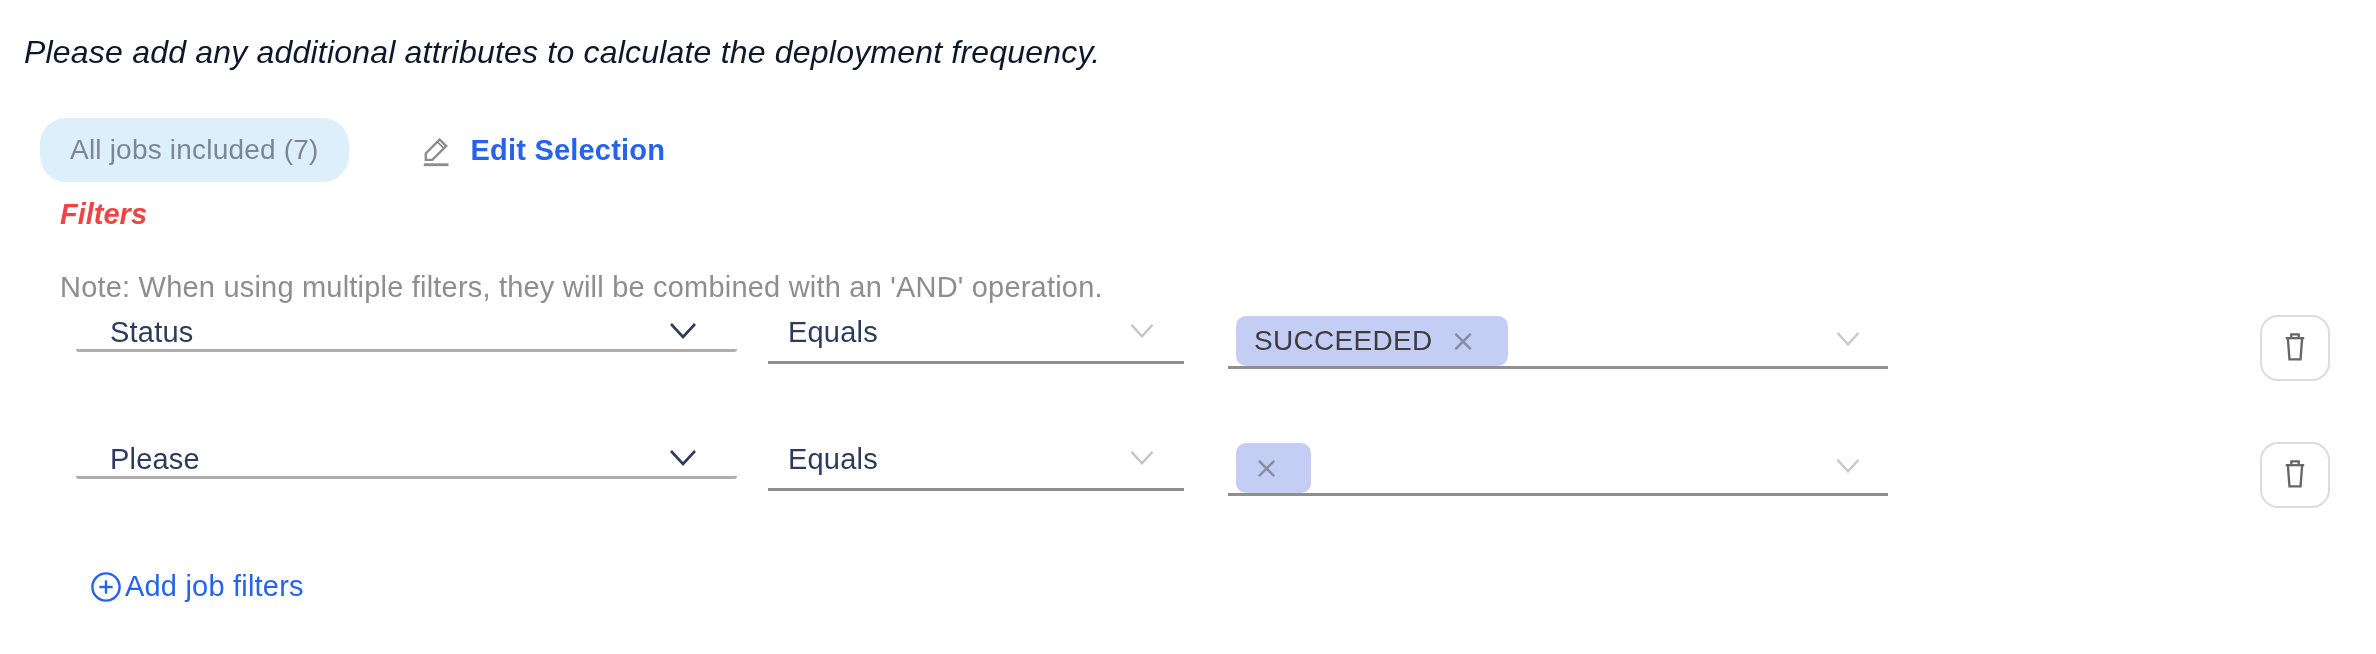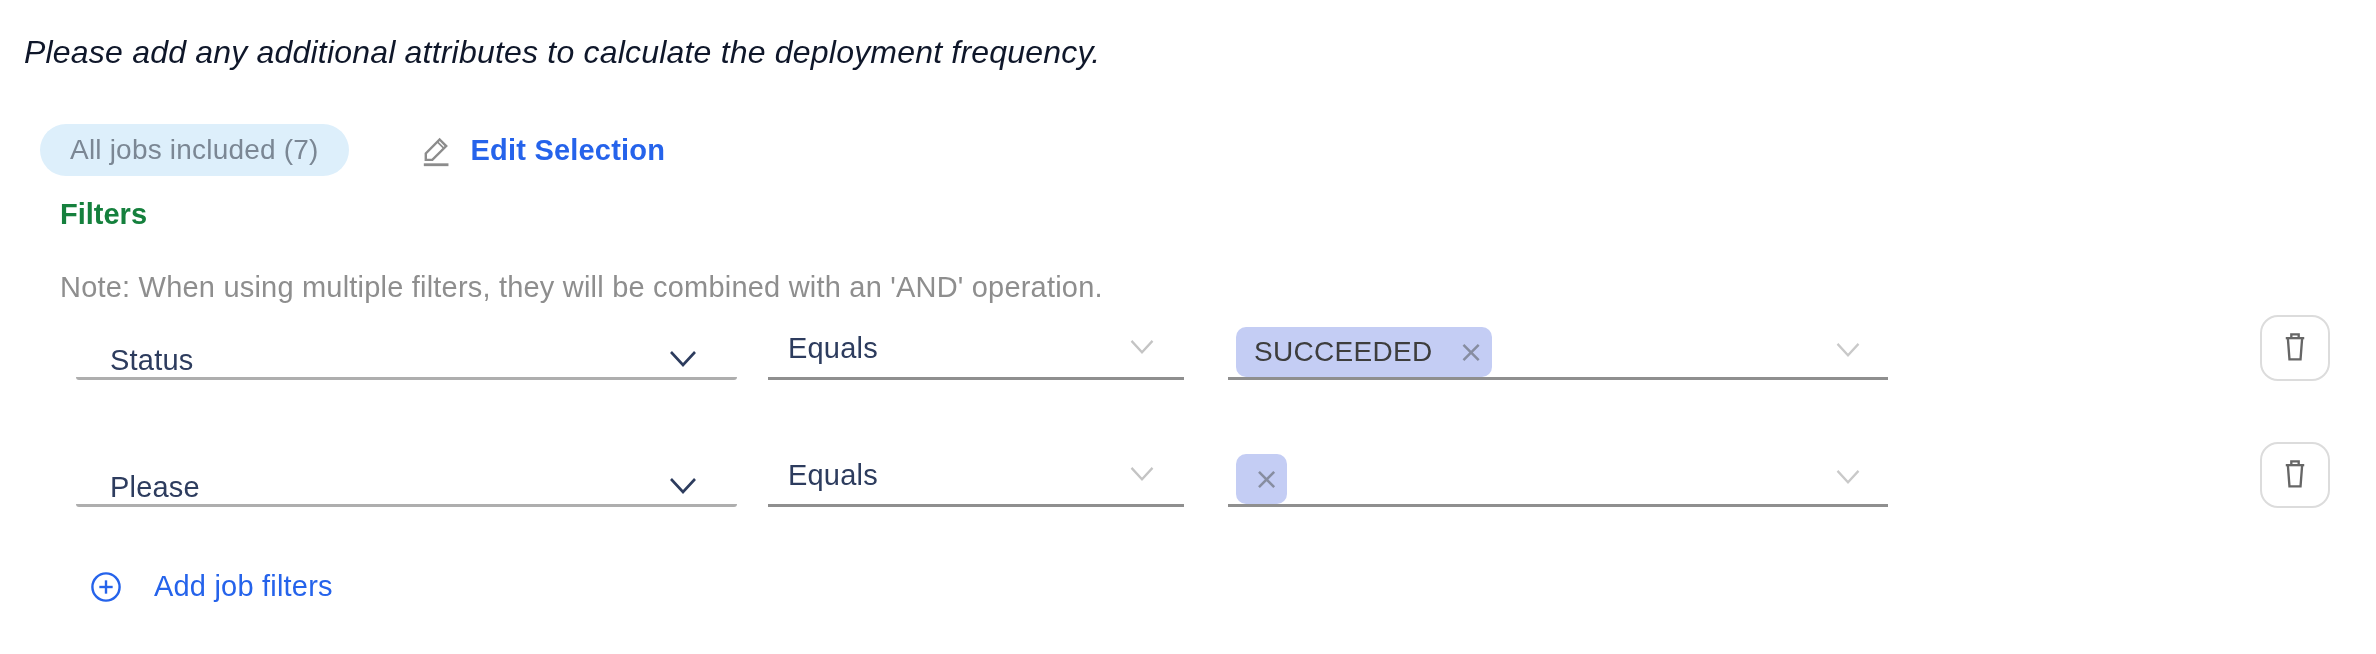--- a/index.html
+++ b/index.html
@@ -9,37 +9,37 @@
     -webkit-font-smoothing:antialiased;
   }
   .abs{position:absolute;}
 
   
   .instruction{left:24px;top:34px;font-size:32px;color:#0f172a;letter-spacing:.2px;font-style:italic;}
 
   
   .jobs-row{left:40px;top:124px;height:52px;display:flex;align-items:center;gap:70px;}
   .badge{
-    height:52px;display:inline-flex;align-items:center;padding:0 30px;
+    height:64px;display:inline-flex;align-items:center;padding:0 30px;
     background:var(--badge-bg,#ddeffb);border-radius:26px;
     color:var(--badge-text,#7b8794);font-size:28px;font-weight:500;letter-spacing:.2px;
   }
   .edit-link{
     display:inline-flex;align-items:center;gap:18px;cursor:pointer;
     color:var(--link-blue,#2563eb);font-size:29px;font-weight:600;letter-spacing:.2px;
   }
   .edit-link svg{display:block;}
 
   
-  .filters-title{left:60px;top:198px;font-size:29px;font-weight:700;color:#15803d;}
+  .filters-title{left:60px;top:198px;font-size:29px;font-weight:700;color:#ef4444;font-style:italic;}
   .filters-note{left:60px;top:255px;font-size:29px;color:var(--note-text,#8e8e8e);letter-spacing:.2px;margin-top:16px;}
 
   
   .filter-row{
-    left:76px;width:2254px;height:64px;display:flex;align-items:flex-end;
+    left:76px;width:2254px;height:64px;display:flex;align-items:flex-start;
   }
   .filter-row.row-0{top:316px;}
   .filter-row.row-1{top:443px;}
   .select{
     display:flex;align-items:center;justify-content:space-between;
     cursor:pointer;box-sizing:border-box;
   }
   .select-attr{
     width:661px;padding:0 38px 0 34px;
     border-bottom:3px solid #aeaeae;border-radius:0 0 3px 3px;
@@ -49,39 +49,39 @@
     border-bottom:3px solid #8f8f8f;
   }
   .select-val{
     width:660px;margin-left:44px;padding:0 26px 0 8px;
     border-bottom:3px solid #8f8f8f;
   }
   .select-label{font-size:29px;color:var(--select-text,#2d3c5e);letter-spacing:.2px;}
   .chev{flex:none;display:block;}
 
   .tag{
-    display:inline-flex;align-items:center;gap:26px;height:50px;padding:0 8px 0 18px;
+    display:inline-flex;align-items:center;gap:18px;height:50px;padding:0 32px 0 18px;
     background:var(--tag-bg,#c4cdf4);border-radius:10px;
     font-size:28px;color:#3d3d3d;letter-spacing:.3px;
   }
   .tag-x{
     font-size:30px;line-height:1;color:#878da0;cursor:pointer;
     font-family:"DejaVu Sans",sans-serif;
   }
 
   .trash-btn{
     margin-left:auto;align-self:center;flex:none;
     width:70px;height:66px;box-sizing:border-box;
     border:2px solid #dcdcdc;border-radius:18px;background:#fff;
     display:flex;align-items:center;justify-content:center;cursor:pointer;
   }
 
   
   .add-link{
-    left:90px;top:570px;display:flex;align-items:center;gap:32px;cursor:pointer;
+    left:90px;top:570px;display:flex;align-items:center;gap:3px;cursor:pointer;
     color:var(--link-blue,#2563eb);font-size:29px;font-weight:500;letter-spacing:.2px;
   }
   .add-link svg{display:block;}
 </style>
 </head>
 <body>
 
 <div class="abs instruction">Please add any additional attributes to calculate the deployment frequency.</div>
 
 <div class="abs jobs-row">

